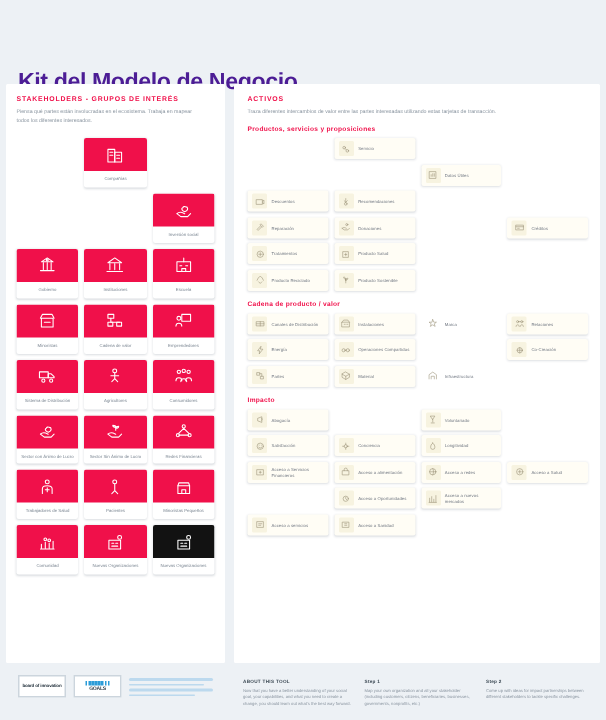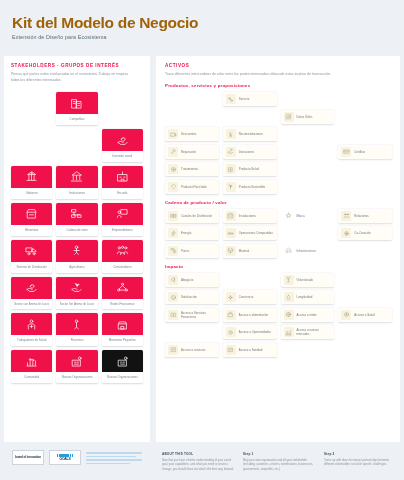--- a/index.html
+++ b/index.html
@@ -11,22 +11,22 @@
   }
   #page {
     position: relative;
     width: 404px; height: 480px;
     background: #edf1f5;
   }
 
   
   .header { padding: 14px 0 0 12px; }
   .title {
-    font-size: 15.5px; font-weight: bold; color: #a16207;
-    letter-spacing: -0.3px; line-height: 1.1;
+    font-size: 15.5px; font-weight: bold; color: #4c1d95;
+    letter-spacing: -0.3px; line-height: 1.1; margin-top: 32px;
   }
   .subtitle {
     font-size: 5.4px; color: #5b6b78; margin-top: 3px; letter-spacing: .1px;
   }
 
   
   .columns {
     position: absolute; left: 0; top: 56px; right: 0; bottom: 0;
     display: flex; gap: 6px; padding: 0 4px;
   }

